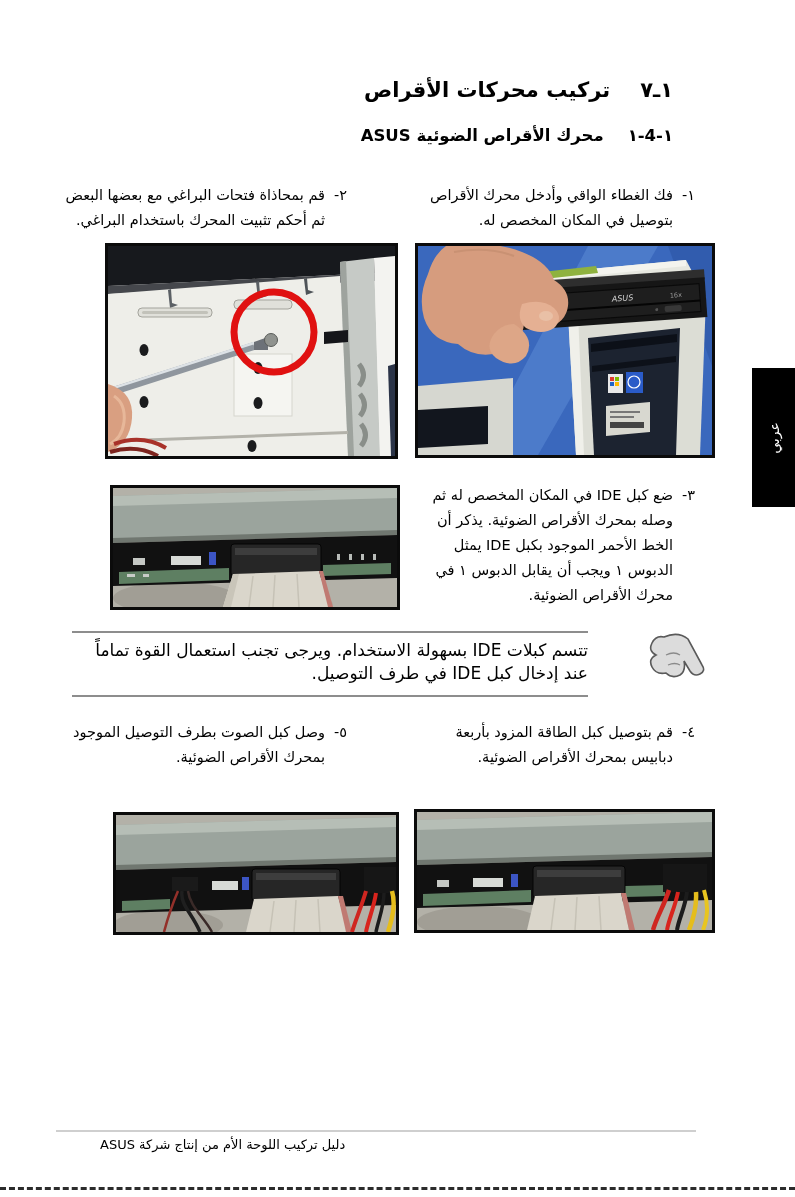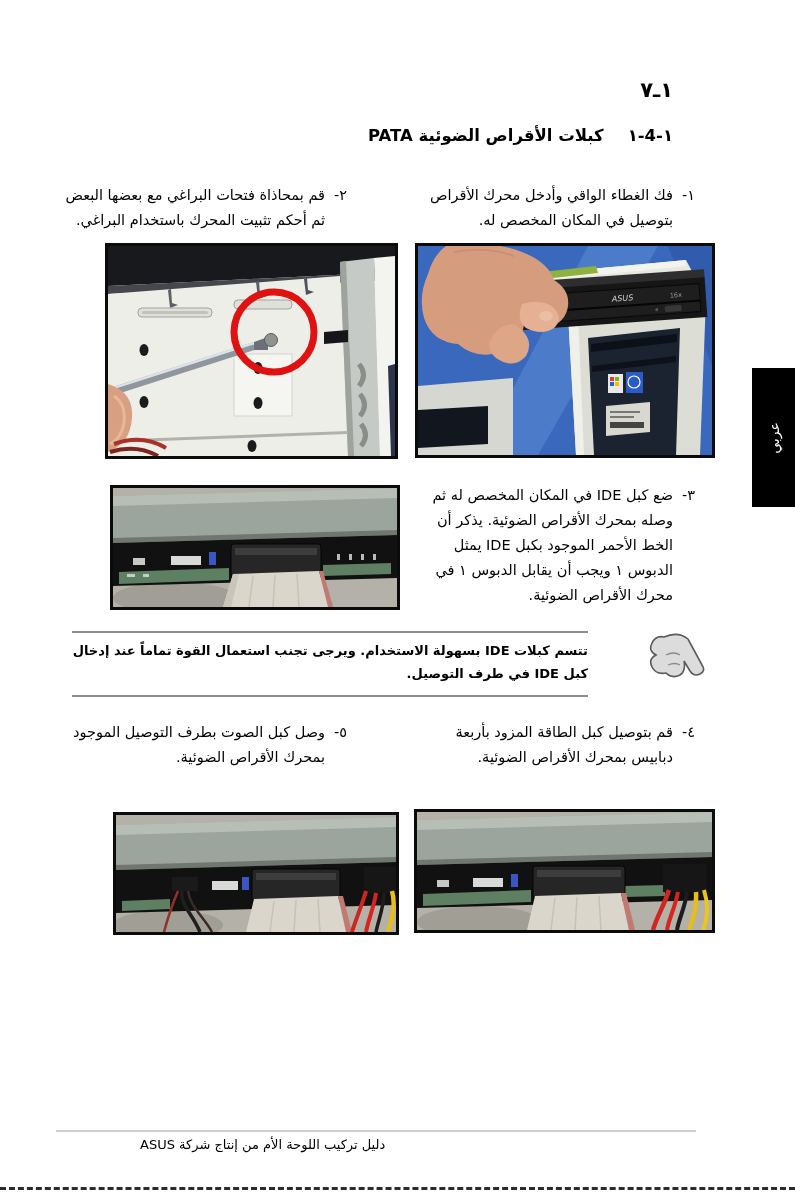--- a/index.html
+++ b/index.html
@@ -27,44 +27,45 @@
   .photo text{direction:ltr;font-family:"DejaVu Sans",sans-serif;}
   .pB{left:105px;top:243px;width:293px;height:216px;}
   .pA{left:415px;top:243px;width:300px;height:215px;}
   .pC{left:110px;top:485px;width:290px;height:125px;}
   .pE{left:113px;top:812px;width:286px;height:123px;}
   .pD{left:414px;top:809px;width:301px;height:124px;}
   
   .rule{position:absolute;left:72px;width:516px;height:2px;background:#8d8d8d;}
   .rule-top{top:631px;}
   .rule-bottom{top:695px;}
-  .note-text{position:absolute;left:72px;width:516px;top:639px;font-size:13px;
-             line-height:23px;text-align:right;font-weight:bold;}
+  .note-text{position:absolute;left:72px;width:516px;top:639px;font-size:17px;
+             line-height:23px;text-align:right;}
   .hand-icon{position:absolute;left:644px;top:631px;width:66px;height:54px;}
   
   .footer-rule{position:absolute;left:56px;top:1130px;width:640px;height:2px;background:#cfcfcf;}
-  .footer-text{position:absolute;left:100px;top:1137px;font-size:13px;white-space:nowrap;margin-left:40px;}
+  .footer-text{position:absolute;left:100px;top:1137px;font-size:13px;white-space:nowrap;}
   
   .lang-tab{position:absolute;left:752px;top:368px;width:43px;height:139px;background:#000;
             display:flex;align-items:center;justify-content:center;}
   .lang-tab span{transform:rotate(-90deg);color:#fff;font-size:14px;white-space:nowrap;}
   
   .bottom-edge{position:absolute;left:0;top:1187px;width:795px;height:0;border-top:3px dashed #2c2c2c;}
 </style>
 </head>
 <body>
 
 <div class="page">
 
   <div class="h1row">
     <span>١ـ٧</span>
+    <span>تركيب محركات الأقراص</span>
   </div>
   <div class="h2row">
     <span>١-4-١</span>
-    <span>كبلات الأقراص الضوئية PATA</span>
+    <span>محرك الأقراص الضوئية ASUS</span>
   </div>
 
   <div class="step s1">
     <span class="num">١-</span>
     <p>فك الغطاء الواقي وأدخل محرك الأقراص بتوصيل في المكان المخصص له.</p>
   </div>
 
   <div class="step s2">
     <span class="num">٢-</span>
     <p>قم بمحاذاة فتحات البراغي مع بعضها البعض ثم أحكم تثبيت المحرك باستخدام البراغي.</p>

